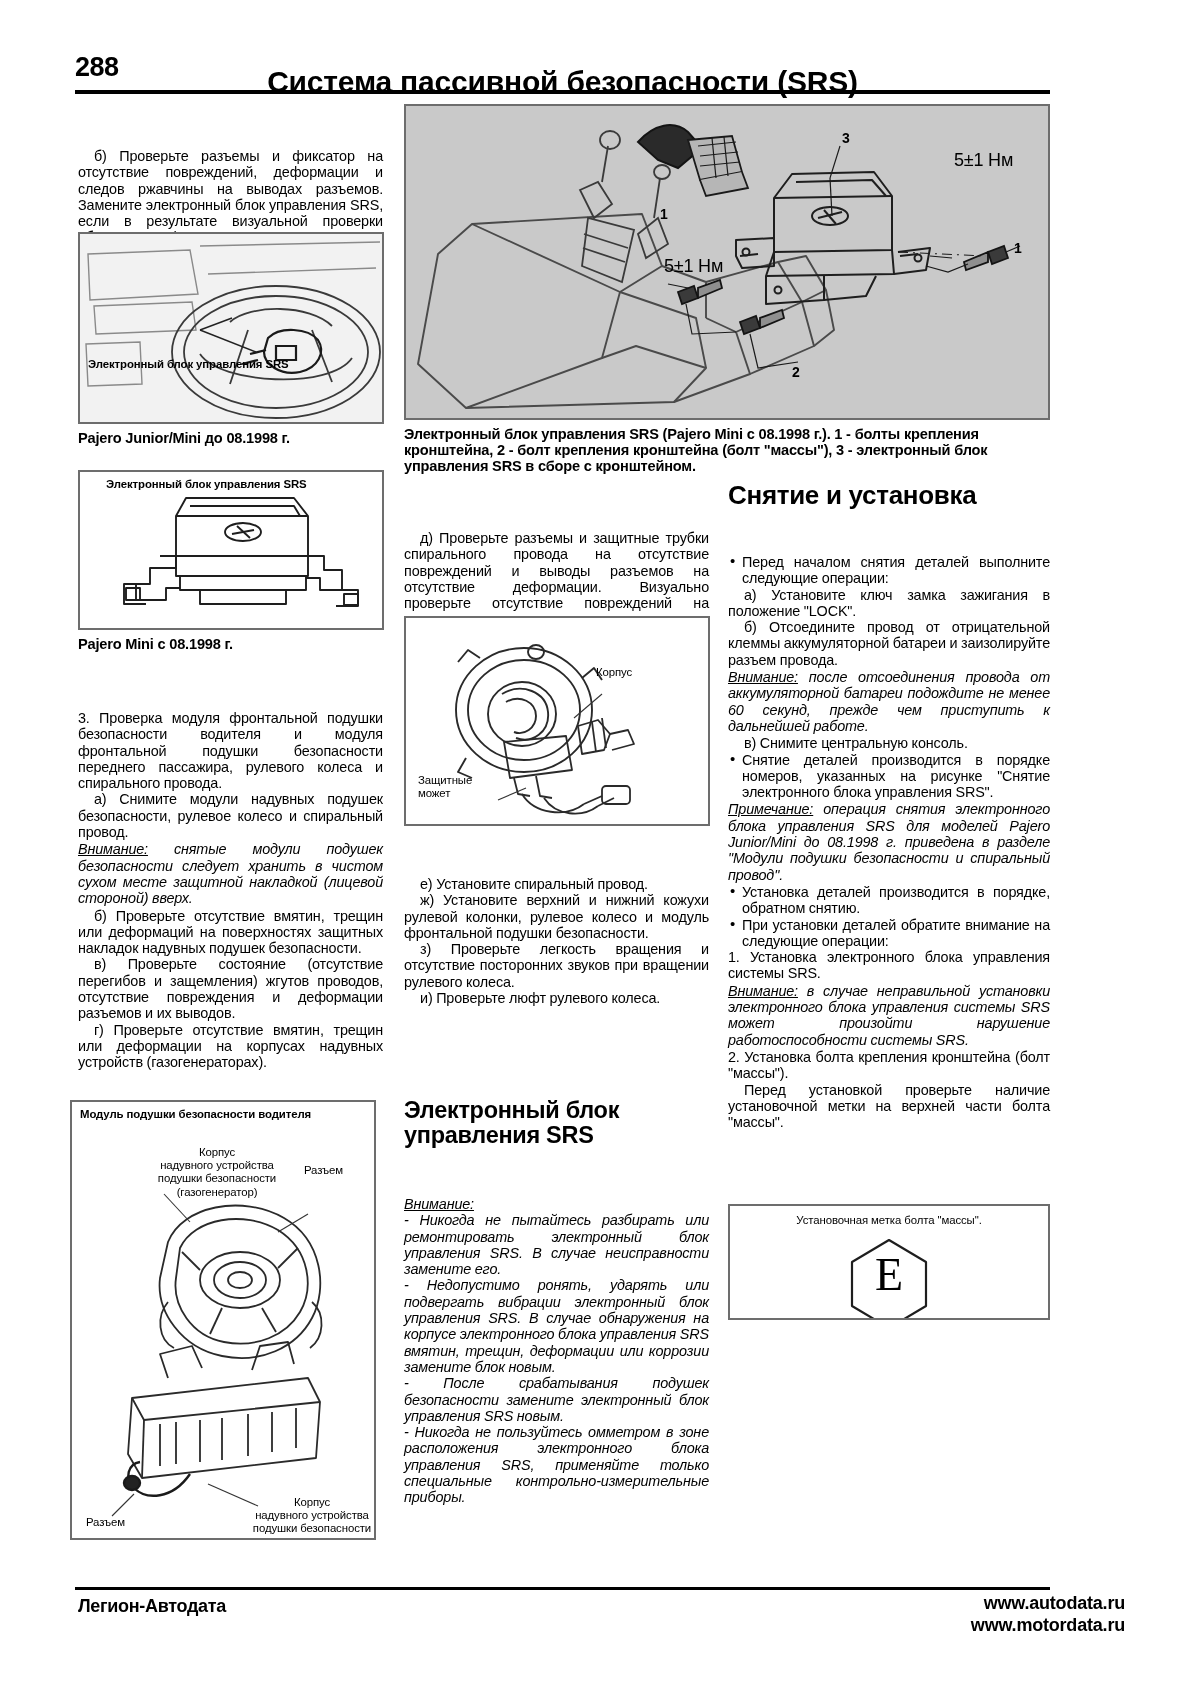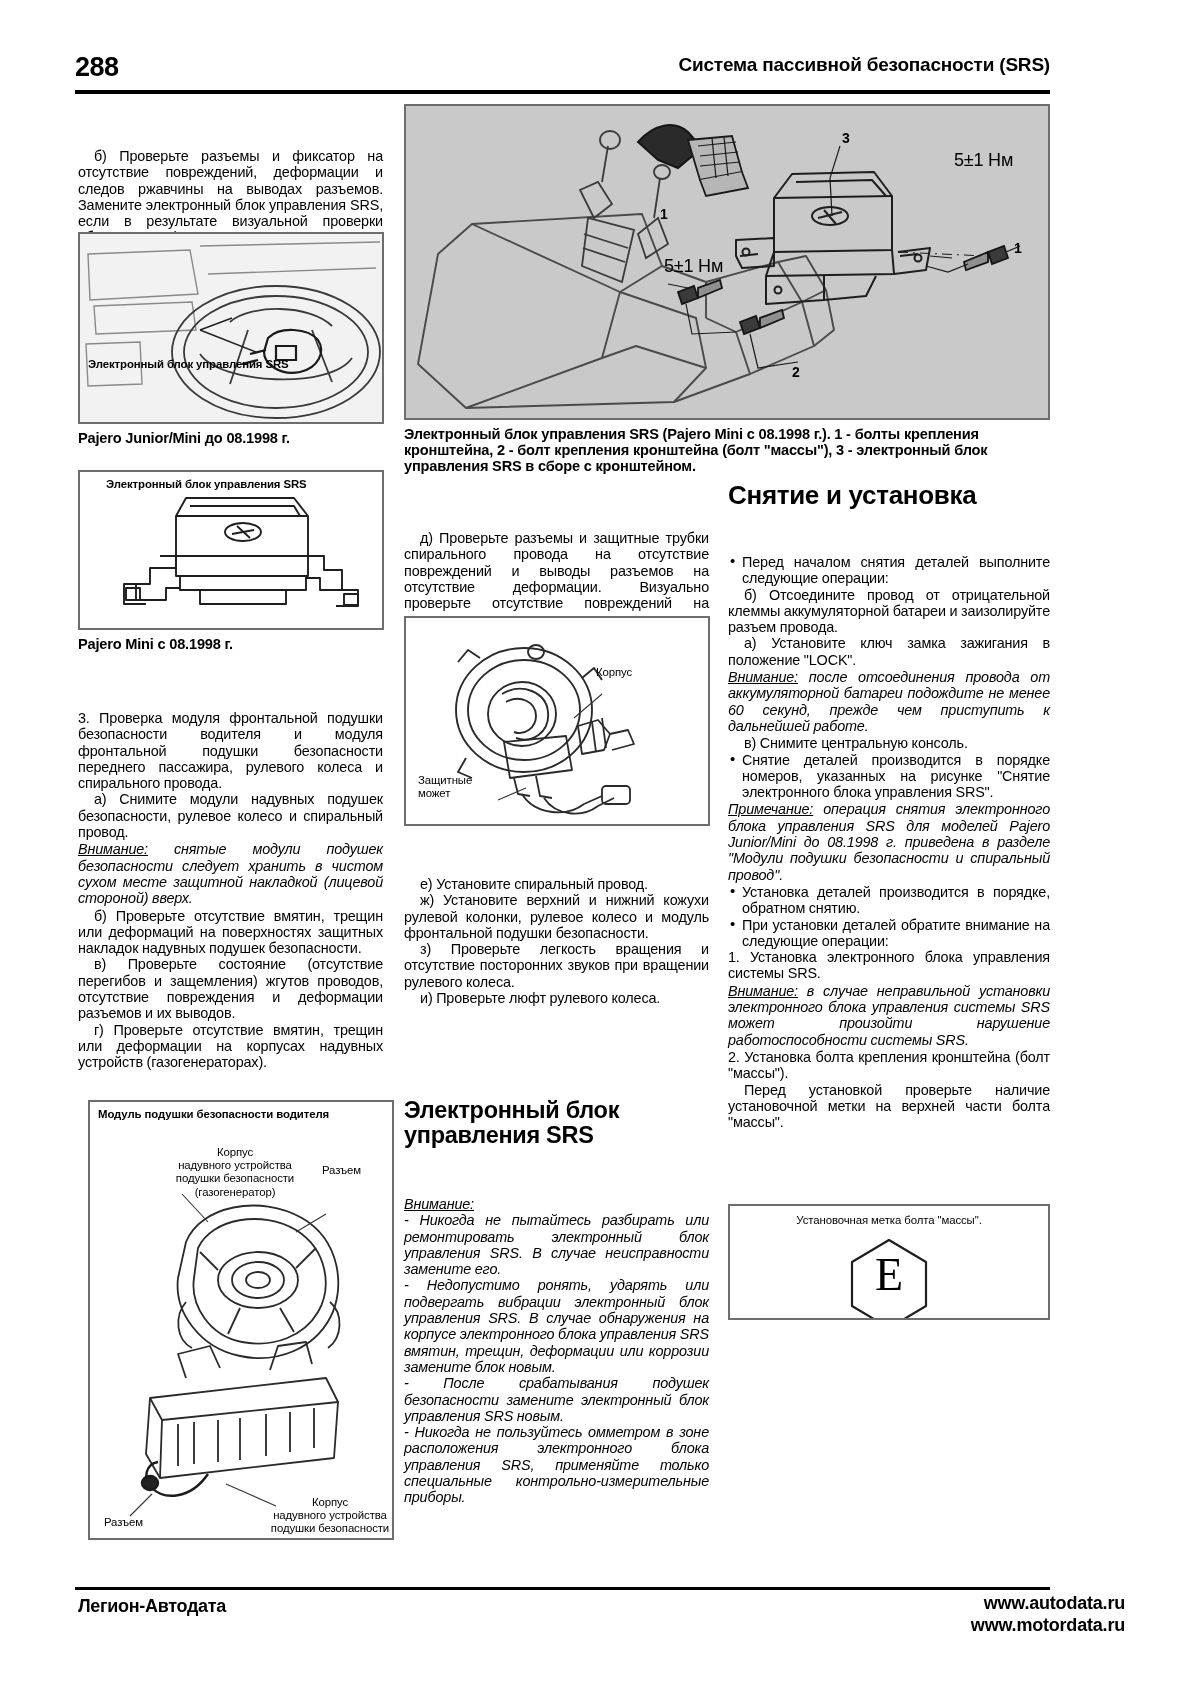--- a/index.html
+++ b/index.html
@@ -15,22 +15,22 @@
   }
   
   .header{
     position:absolute;left:75px;top:52px;width:975px;height:40px;
   }
   .page-num{
     position:absolute;left:0;top:0;font-size:27px;font-weight:bold;
     letter-spacing:-0.5px;
   }
   .head-title{
-    position:absolute;left:0;top:2px;width:975px;text-align:right;
-    font-size:19px;font-weight:bold;letter-spacing:-0.2px;
+    position:absolute;left:0;top:13px;width:975px;text-align:center;
+    font-size:30px;font-weight:bold;letter-spacing:-0.2px;
   }
   .head-rule{
     position:absolute;left:75px;top:90px;width:975px;height:4px;background:#000;
   }
   
   .col{position:absolute;}
   .ptext{
     font-size:14.4px;line-height:16.3px;text-align:justify;
     letter-spacing:-0.15px;word-spacing:-0.2px;margin-top:44px;
   }
@@ -155,21 +155,21 @@
     <p>3. Проверка модуля фронтальной подушки безопасности водителя и модуля фронтальной подушки безопасности переднего пассажира, рулевого колеса и спирального провода.</p>
     <p class="ind">а) Снимите модули надувных подушек безопасности, рулевое колесо и спиральный провод.</p>
     <p class="ital" style="margin-top:1px;">
       <span class="uline" style="font-weight:normal;text-decoration:underline;">Внимание:</span><span> снятые модули подушек безопасности следует хранить в чистом сухом месте защитной накладкой (лицевой стороной) вверх.</span>
     </p>
     <p class="ind" style="margin-top:1px;">б) Проверьте отсутствие вмятин, трещин или деформаций на поверхностях защитных накладок надувных подушек безопасности.</p>
     <p class="ind">в) Проверьте состояние (отсутствие перегибов и защемления) жгутов проводов, отсутствие повреждения и деформации разъемов и их выводов.</p>
     <p class="ind">г) Проверьте отсутствие вмятин, трещин или деформации на корпусах надувных устройств (газогенераторах).</p>
   </div>
 
-  <div class="fig" style="left:88px;top:1100px;width:306px;height:440px;">
+  <div class="fig" style="left:70px;top:1100px;width:306px;height:440px;">
     <svg width="302" height="436" viewBox="0 0 302 436">
       <rect x="0" y="0" width="302" height="436" fill="#fff"></rect>
       <g stroke="#2a2a2a" stroke-width="1.8" fill="none" stroke-linejoin="round">
         <path d="M96 140 C110 104 170 92 212 116 C250 138 256 186 240 216
                  C224 246 188 262 150 254 C110 246 84 210 88 176 Z"></path>
         <path d="M108 146 C122 116 172 108 206 128 C238 148 242 186 228 210
                  C214 234 184 246 152 240 C120 234 100 204 104 176 Z"></path>
         <ellipse cx="168" cy="178" rx="40" ry="28"></ellipse>
         <ellipse cx="168" cy="178" rx="26" ry="18"></ellipse>
         <ellipse cx="168" cy="178" rx="12" ry="8"></ellipse>
@@ -389,22 +389,22 @@
     <p>- После срабатывания подушек безопасности замените электронный блок управления SRS новым.</p>
     <p>- Никогда не пользуйтесь омметром в зоне расположения электронного блока управления SRS, применяйте только специальные контрольно-измерительные приборы.</p>
   </div>
 
   <div class="col" style="left:728px;top:484px;width:322px;">
     <div class="h2">Снятие и установка</div>
   </div>
 
   <div class="col ptext" style="left:728px;top:510px;width:322px;">
     <p class="bul">Перед началом снятия деталей выполните следующие операции:</p>
+    <p class="ind">а) Установите ключ замка зажигания в положение "LOCK".</p>
     <p class="ind">б) Отсоедините провод от отрицательной клеммы аккумуляторной батареи и заизолируйте разъем провода.</p>
-    <p class="ind">а) Установите ключ замка зажигания в положение "LOCK".</p>
     <p class="ital" style="margin-top:1px;">
       <span style="text-decoration:underline;">Внимание:</span><span> после отсоединения провода от аккумуляторной батареи подождите не менее 60 секунд, прежде чем приступить к дальнейшей работе.</span>
     </p>
     <p class="ind" style="margin-top:1px;">в) Снимите центральную консоль.</p>
     <p class="bul">Снятие деталей производится в порядке номеров, указанных на рисунке "Снятие электронного блока управления SRS".</p>
     <p class="ital" style="margin-top:1px;">
       <span style="text-decoration:underline;">Примечание:</span><span> операция снятия электронного блока управления SRS для моделей Pajero Junior/Mini до 08.1998 г. приведена в разделе "Модули подушки безопасности и спиральный провод".</span>
     </p>
     <p class="bul" style="margin-top:1px;">Установка деталей производится в порядке, обратном снятию.</p>
     <p class="bul">При установки деталей обратите внимание на следующие операции:</p>

